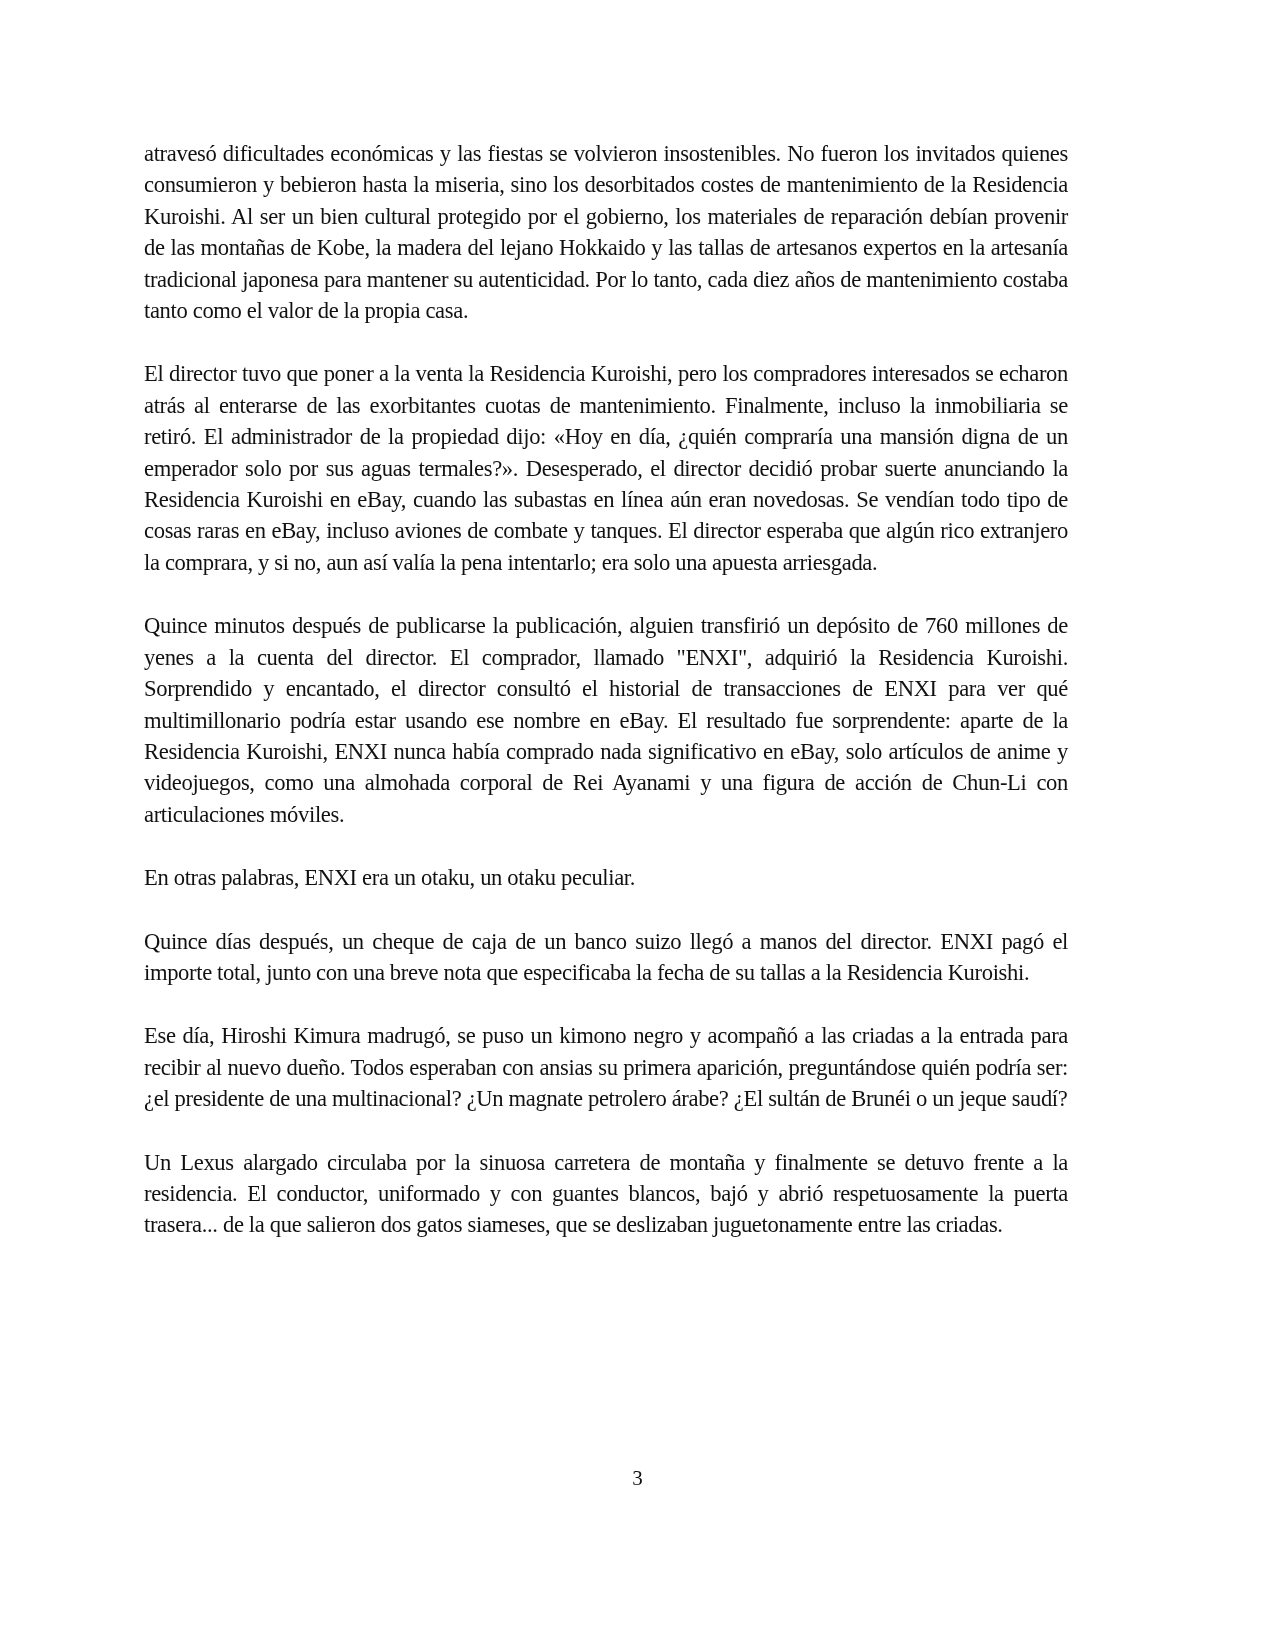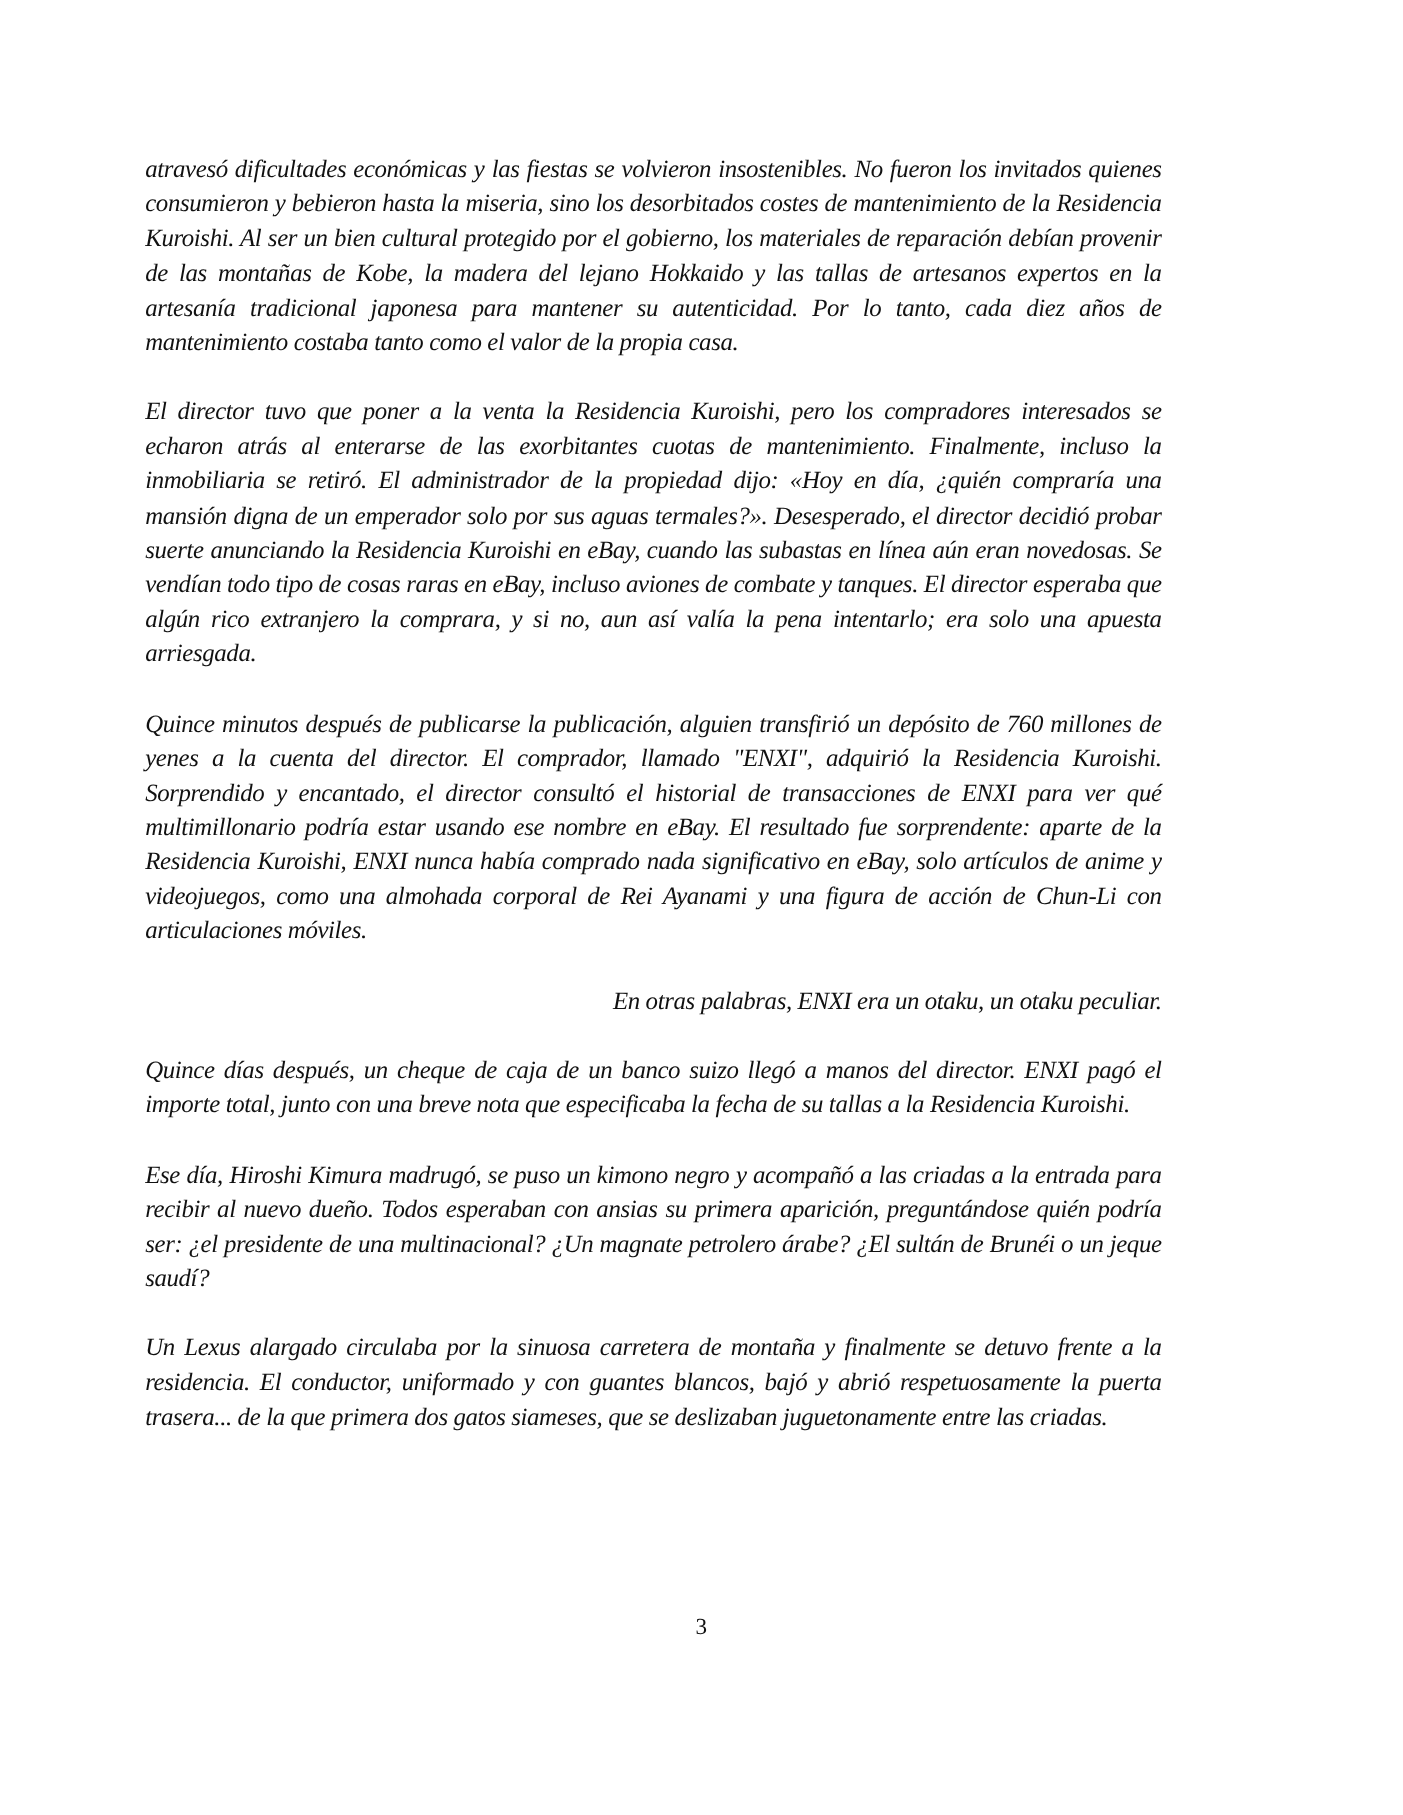--- a/index.html
+++ b/index.html
@@ -10,35 +10,34 @@
     body {
       width: 1275px;
       height: 1650px;
       position: relative;
       overflow: hidden;
       font-family: "Liberation Serif", "DejaVu Serif", serif;
       color: #111111;
     }
     .page {
       position: absolute;
-      left: 132px;
+      left: 144px;
       top: 138px;
       width: 924px;
-      font-style: italic;
     }
     .para {
       margin: 0 0 32px 0;
       font-size: 22.6px;
       line-height: 31.4px;
       text-align: justify;
       letter-spacing: -0.35px;
       word-spacing: 0px;
     }
     .para.short {
-      text-align: right;
+      text-align: left;
     }
     .page-number {
       position: absolute;
       top: 1466px;
       left: 0;
       width: 1275px;
       text-align: center;
       font-size: 21px;
       line-height: 24px;
       color: #111111;
@@ -47,16 +46,16 @@
 </head>
 <body>
 
 <div class="page">
   <p class="para">atravesó dificultades económicas y las fiestas se volvieron insostenibles. No fueron los invitados quienes consumieron y bebieron hasta la miseria, sino los desorbitados costes de mantenimiento de la Residencia Kuroishi. Al ser un bien cultural protegido por el gobierno, los materiales de reparación debían provenir de las montañas de Kobe, la madera del lejano Hokkaido y las tallas de artesanos expertos en la artesanía tradicional japonesa para mantener su autenticidad. Por lo tanto, cada diez años de mantenimiento costaba tanto como el valor de la propia casa.</p>
   <p class="para">El director tuvo que poner a la venta la Residencia Kuroishi, pero los compradores interesados se echaron atrás al enterarse de las exorbitantes cuotas de mantenimiento. Finalmente, incluso la inmobiliaria se retiró. El administrador de la propiedad dijo: «Hoy en día, ¿quién compraría una mansión digna de un emperador solo por sus aguas termales?». Desesperado, el director decidió probar suerte anunciando la Residencia Kuroishi en eBay, cuando las subastas en línea aún eran novedosas. Se vendían todo tipo de cosas raras en eBay, incluso aviones de combate y tanques. El director esperaba que algún rico extranjero la comprara, y si no, aun así valía la pena intentarlo; era solo una apuesta arriesgada.</p>
   <p class="para">Quince minutos después de publicarse la publicación, alguien transfirió un depósito de 760 millones de yenes a la cuenta del director. El comprador, llamado "ENXI", adquirió la Residencia Kuroishi. Sorprendido y encantado, el director consultó el historial de transacciones de ENXI para ver qué multimillonario podría estar usando ese nombre en eBay. El resultado fue sorprendente: aparte de la Residencia Kuroishi, ENXI nunca había comprado nada significativo en eBay, solo artículos de anime y videojuegos, como una almohada corporal de Rei Ayanami y una figura de acción de Chun-Li con articulaciones móviles.</p>
   <p class="para short">En otras palabras, ENXI era un otaku, un otaku peculiar.</p>
   <p class="para">Quince días después, un cheque de caja de un banco suizo llegó a manos del director. ENXI pagó el importe total, junto con una breve nota que especificaba la fecha de su tallas a la Residencia Kuroishi.</p>
   <p class="para">Ese día, Hiroshi Kimura madrugó, se puso un kimono negro y acompañó a las criadas a la entrada para recibir al nuevo dueño. Todos esperaban con ansias su primera aparición, preguntándose quién podría ser: ¿el presidente de una multinacional? ¿Un magnate petrolero árabe? ¿El sultán de Brunéi o un jeque saudí?</p>
-  <p class="para">Un Lexus alargado circulaba por la sinuosa carretera de montaña y finalmente se detuvo frente a la residencia. El conductor, uniformado y con guantes blancos, bajó y abrió respetuosamente la puerta trasera... de la que primera dos gatos siameses, que se deslizaban juguetonamente entre las criadas.</p>
+  <p class="para">Un Lexus alargado circulaba por la sinuosa carretera de montaña y finalmente se detuvo frente a la residencia. El conductor, uniformado y con guantes blancos, bajó y abrió respetuosamente la puerta trasera... de la que salieron dos gatos siameses, que se deslizaban juguetonamente entre las criadas.</p>
 </div>
 
 <div class="page-number">3</div>
 
 </body></html>

